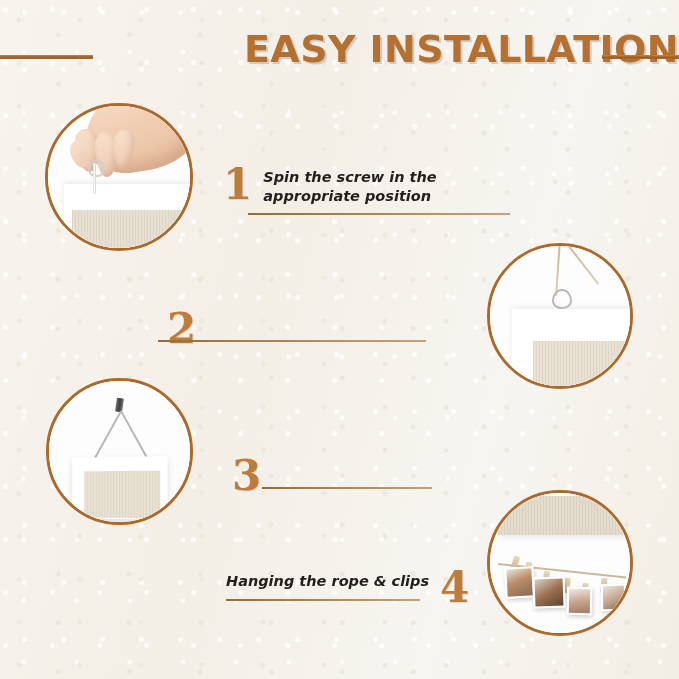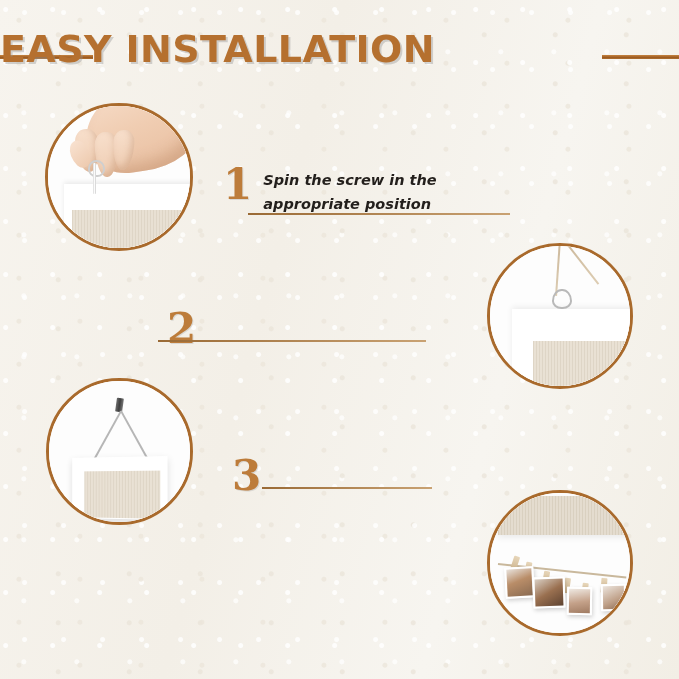--- a/index.html
+++ b/index.html
@@ -42,21 +42,21 @@
     height: 4px;
     background: linear-gradient(to bottom, #c78540 0%, #9c5b22 60%, #b0702f 100%);
   }
   .rule-left  { left: 0px;   width: 93px;  }
   .rule-right { left: 602px; width: 77px;  }
   .title {
     position: absolute;
     left: 0;
     top: 0;
     width: 679px;
-    text-align: left;
+    text-align: right;
     font-family: "DejaVu Sans", sans-serif;
     font-weight: bold;
     font-size: 38px;
     letter-spacing: 0.4px;
     color: #b5702f;
     text-shadow: 2px 2px 0 rgba(150,150,150,0.40);
     white-space: nowrap;
   }
 
   
@@ -249,21 +249,21 @@
     font-size: 42px;
     line-height: 38px;
     color: #bd7c3a;
     text-shadow: 1px 1px 0 rgba(160,160,160,0.30);
   }
   .caption {
     font-family: "DejaVu Sans", sans-serif;
     font-style: italic;
     font-weight: bold;
     font-size: 14.5px;
-    line-height: 24px;
+    line-height: 19px;
     color: #231f1c;
   }
   .underline {
     position: absolute;
     height: 1.5px;
     background: linear-gradient(to right,#9a6a35,#c9a273);
   }
 
   
   #step1 { left: 223px; top: 166px; }
@@ -381,14 +381,21 @@
     <div class="underline"></div>
   </div>
 
   <div class="step" id="step3">
     <div class="step-row">
       <div class="num">3</div>
     </div>
     <div class="underline"></div>
   </div>
 
+  <div class="step" id="step4">
+    <div class="step-row">
+      <div class="caption">Hanging the rope &amp; clips</div>
+      <div class="num">4</div>
+    </div>
+    <div class="underline"></div>
+  </div>
 
 </div>
 
 </body></html>

